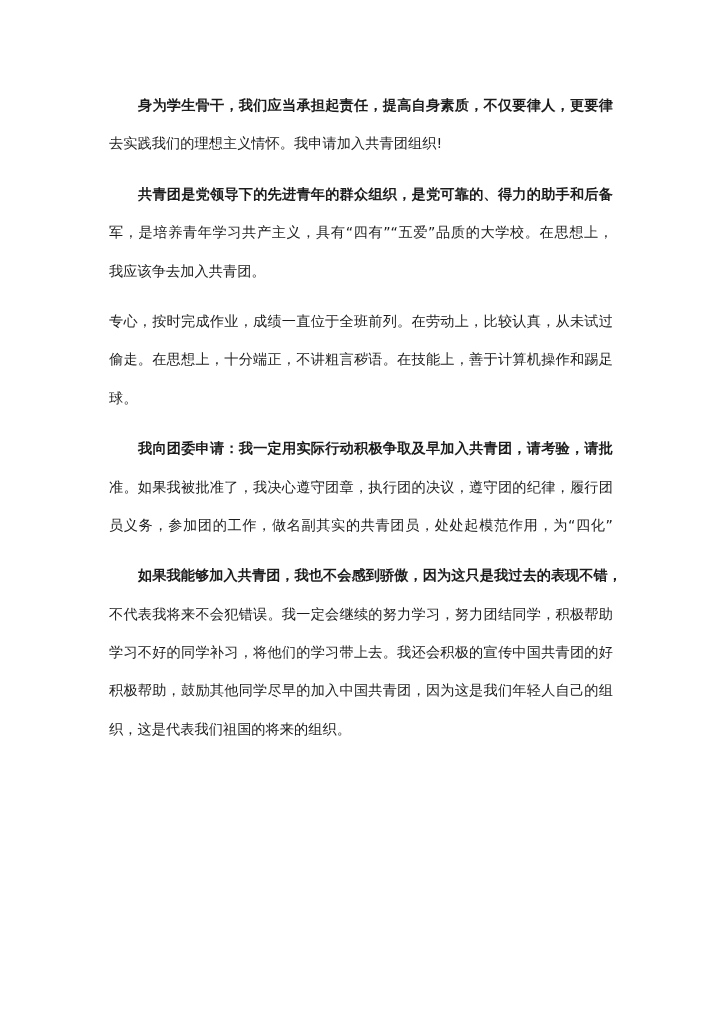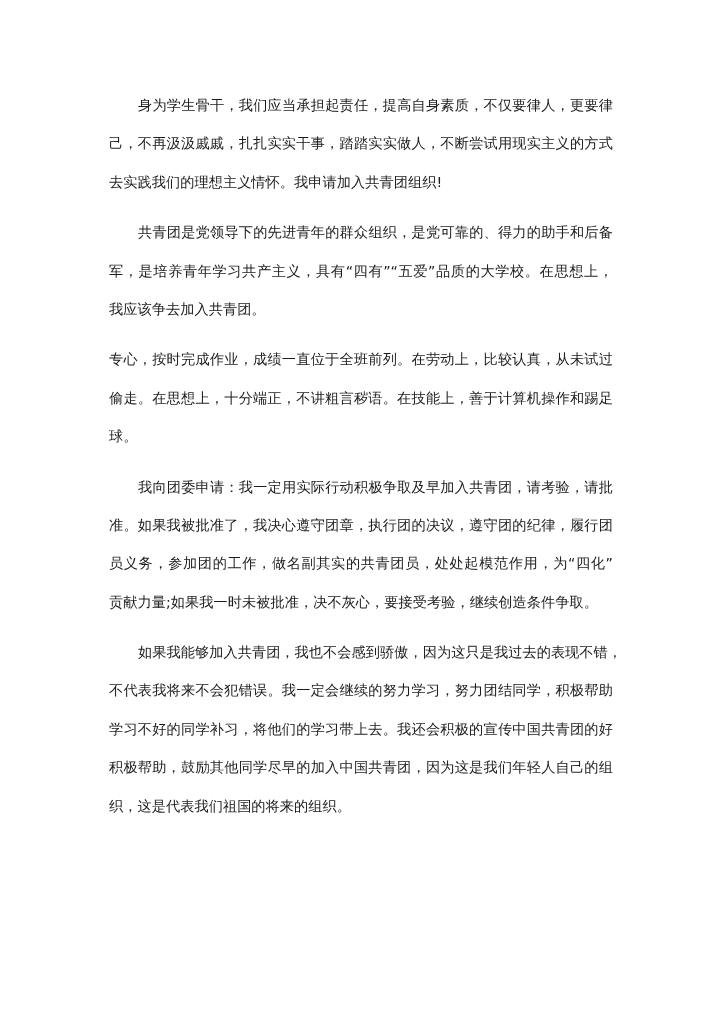--- a/index.html
+++ b/index.html
@@ -27,54 +27,53 @@
     .line {
       display: block;
       height: 38.4px;
       line-height: 38.4px;
       font-size: 14.2px;
       white-space: nowrap;
       letter-spacing: 0.05px;
     }
     .line.indent {
       padding-left: 29px;
+      font-weight: bold;
     }
     .line.justify {
       text-align: justify;
       text-align-last: justify;
     }
   </style>
 </head>
 <body>
 
 <div class="page">
 
   <div class="para">
     <span class="line indent justify">身为学生骨干，我们应当承担起责任，提高自身素质，不仅要律人，更要律</span>
-    <span class="line justify">己，不再汲汲戚戚，扎扎实实干事，踏踏实实做人，不断尝试用现实主义的方式</span>
     <span class="line">去实践我们的理想主义情怀。我申请加入共青团组织!</span>
   </div>
 
   <div class="para">
     <span class="line indent justify">共青团是党领导下的先进青年的群众组织，是党可靠的、得力的助手和后备</span>
     <span class="line justify">军，是培养青年学习共产主义，具有“四有”“五爱”品质的大学校。在思想上，</span>
     <span class="line">我应该争去加入共青团。</span>
   </div>
 
   <div class="para">
     <span class="line justify">专心，按时完成作业，成绩一直位于全班前列。在劳动上，比较认真，从未试过</span>
     <span class="line justify">偷走。在思想上，十分端正，不讲粗言秽语。在技能上，善于计算机操作和踢足</span>
     <span class="line">球。</span>
   </div>
 
   <div class="para">
     <span class="line indent justify">我向团委申请：我一定用实际行动积极争取及早加入共青团，请考验，请批</span>
     <span class="line justify">准。如果我被批准了，我决心遵守团章，执行团的决议，遵守团的纪律，履行团</span>
     <span class="line justify">员义务，参加团的工作，做名副其实的共青团员，处处起模范作用，为“四化”</span>
-    <span class="line">贡献力量;如果我一时未被批准，决不灰心，要接受考验，继续创造条件争取。</span>
   </div>
 
   <div class="para">
     <span class="line indent justify">如果我能够加入共青团，我也不会感到骄傲，因为这只是我过去的表现不错，</span>
     <span class="line justify">不代表我将来不会犯错误。我一定会继续的努力学习，努力团结同学，积极帮助</span>
     <span class="line justify">学习不好的同学补习，将他们的学习带上去。我还会积极的宣传中国共青团的好</span>
     <span class="line justify">积极帮助，鼓励其他同学尽早的加入中国共青团，因为这是我们年轻人自己的组</span>
     <span class="line">织，这是代表我们祖国的将来的组织。</span>
   </div>
 

